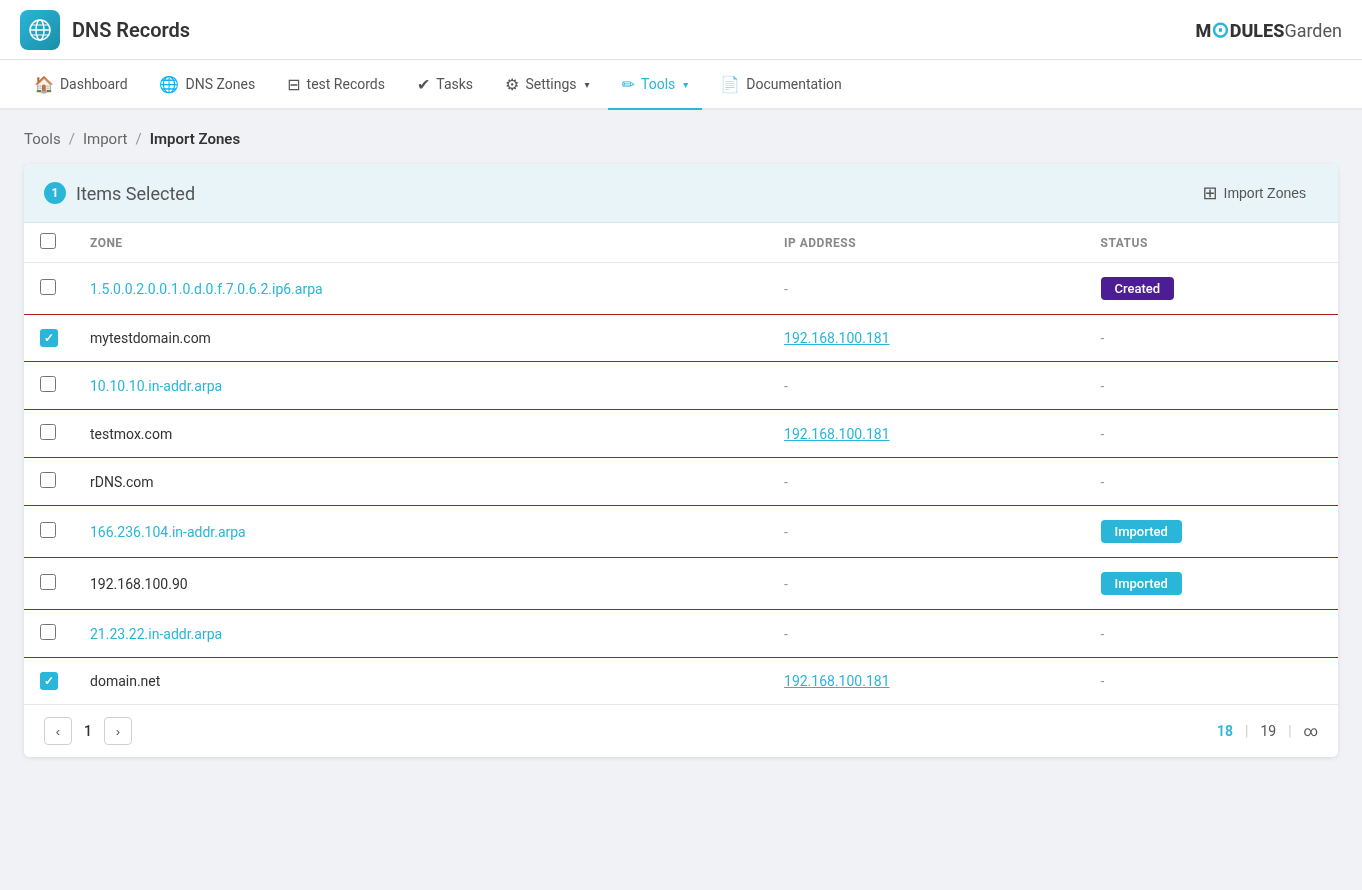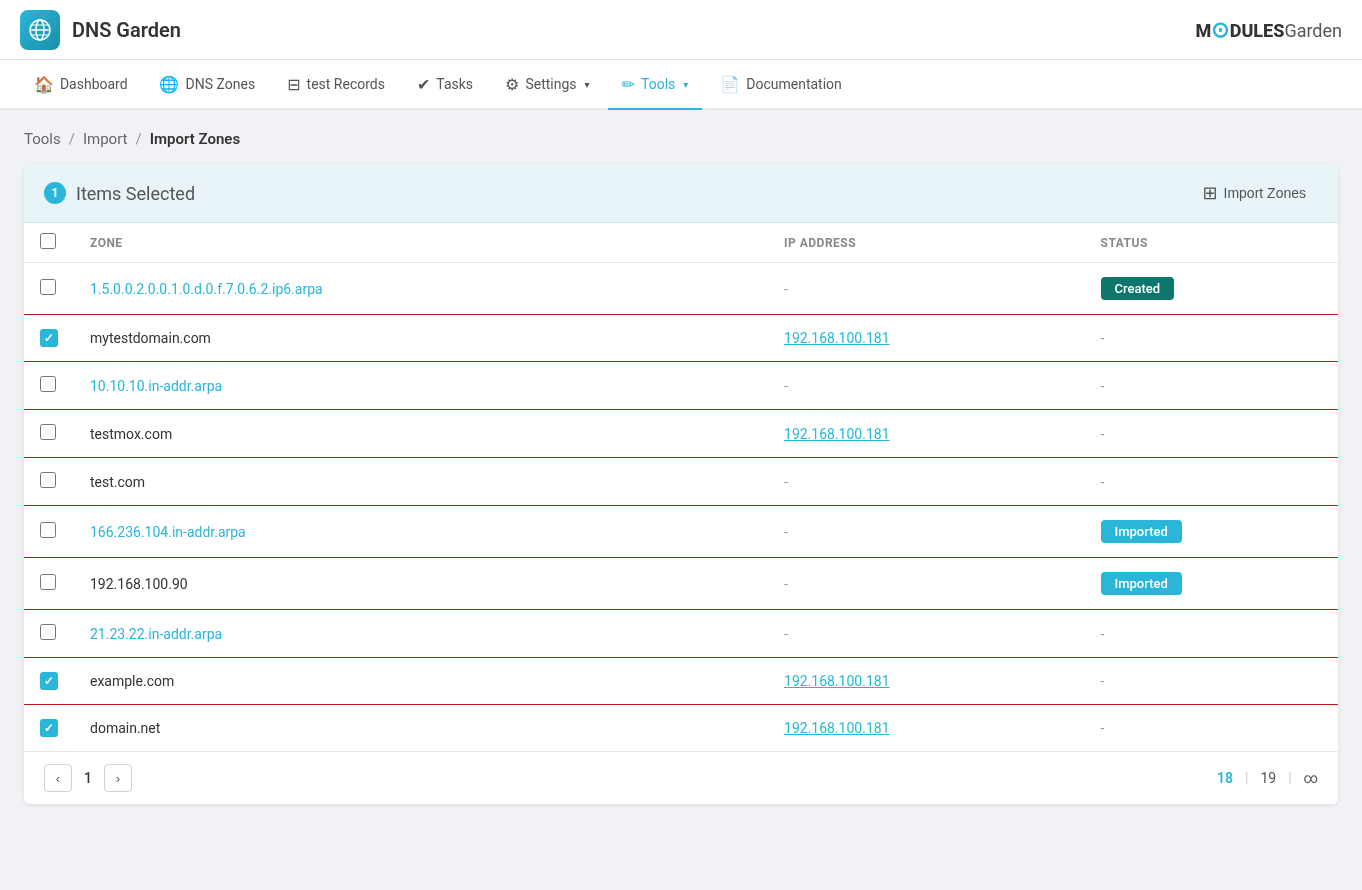--- a/index.html
+++ b/index.html
@@ -50,21 +50,21 @@
     .checkbox { width: 16px; height: 16px; cursor: pointer; accent-color: #29b6d8; }
     .checked-box { width: 18px; height: 18px; background: #29b6d8; border-radius: 3px; display: inline-flex; align-items: center; justify-content: center; cursor: pointer; }
     .checked-box::after { content: '✓'; color: white; font-size: 12px; font-weight: 700; }
 
     .zone-link { color: #29b6d8; text-decoration: none; }
     .zone-plain { color: #333; }
     .ip-link { color: #29b6d8; }
     .dash { color: #999; }
 
     .badge { display: inline-block; padding: 4px 14px; border-radius: 4px; font-size: 13px; font-weight: 500; color: white; }
-    .badge-created { background: #0f766e; }
+    .badge-created { background: #4c1d95; }
     .badge-imported { background: #29b6d8; }
 
     
     .pagination { display: flex; align-items: center; justify-content: space-between; padding: 12px 20px; border-top: 1px solid #e8e8e8; background: #fff; }
     .page-nav { display: flex; align-items: center; gap: 8px; }
     .page-btn { width: 28px; height: 28px; border: 1px solid #d0d0d0; border-radius: 4px; display: flex; align-items: center; justify-content: center; cursor: pointer; background: #fff; color: #555; font-size: 13px; }
     .page-num { font-size: 14px; color: #333; font-weight: 500; padding: 0 4px; }
     .page-size-opts { display: flex; align-items: center; gap: 12px; font-size: 14px; }
     .page-size-opt { color: #555; cursor: pointer; }
     .page-size-opt.active { color: #29b6d8; font-weight: 600; }
@@ -82,21 +82,21 @@
   <div class="header-left">
     <div class="app-icon">
       <svg viewBox="0 0 24 24">
         <circle cx="12" cy="12" r="10" stroke="white" stroke-width="1.5" fill="none"></circle>
         <ellipse cx="12" cy="12" rx="4" ry="10" stroke="white" stroke-width="1.5" fill="none"></ellipse>
         <line x1="2" y1="12" x2="22" y2="12" stroke="white" stroke-width="1.5"></line>
         <line x1="4" y1="7" x2="20" y2="7" stroke="white" stroke-width="1"></line>
         <line x1="4" y1="17" x2="20" y2="17" stroke="white" stroke-width="1"></line>
       </svg>
     </div>
-    <span class="app-title">DNS Garden</span>
+    <span class="app-title">DNS Records</span>
   </div>
   <div class="modules-garden-logo">
     <span style="color:#333;font-weight:800">M</span><span style="color:#29b6d8;font-size:22px;font-weight:800">⊙</span><span style="color:#333;font-weight:800">DULES</span><span style="color:#555;font-weight:400">Garden</span>
   </div>
 </div>
 
 <nav class="nav">
   <a class="nav-item">
     <span class="nav-icon">🏠</span>
     <span>Dashboard</span>
@@ -184,46 +184,40 @@
             <td><span class="dash">-</span></td>
           </tr>
           <tr>
             <td><input type="checkbox" class="checkbox" style=""></td>
             <td><span class="zone-plain">testmox.com</span></td>
             <td><a href="#" class="ip-link">192.168.100.181</a></td>
             <td><span class="dash">-</span></td>
           </tr>
           <tr>
             <td><input type="checkbox" class="checkbox" style=""></td>
-            <td><span class="zone-plain">test.com</span></td>
+            <td><span class="zone-plain">rDNS.com</span></td>
             <td><span class="dash">-</span></td>
             <td><span class="dash">-</span></td>
           </tr>
           <tr>
             <td><input type="checkbox" class="checkbox" style=""></td>
             <td><a href="#" class="zone-link">166.236.104.in-addr.arpa</a></td>
             <td><span class="dash">-</span></td>
             <td><span class="badge badge-imported">Imported</span></td>
           </tr>
           <tr>
             <td><input type="checkbox" class="checkbox" style=""></td>
             <td><span class="zone-plain">192.168.100.90</span></td>
             <td><span class="dash">-</span></td>
             <td><span class="badge badge-imported">Imported</span></td>
           </tr>
           <tr>
             <td><input type="checkbox" class="checkbox" style=""></td>
             <td><a href="#" class="zone-link">21.23.22.in-addr.arpa</a></td>
             <td><span class="dash">-</span></td>
-            <td><span class="dash">-</span></td>
-          </tr>
-          <tr>
-            <td><div class="checked-box"></div></td>
-            <td><span class="zone-plain">example.com</span></td>
-            <td><a href="#" class="ip-link">192.168.100.181</a></td>
             <td><span class="dash">-</span></td>
           </tr>
           <tr>
             <td><div class="checked-box"></div></td>
             <td><span class="zone-plain">domain.net</span></td>
             <td><a href="#" class="ip-link">192.168.100.181</a></td>
             <td><span class="dash">-</span></td>
           </tr>
         </tbody>
     </table>

